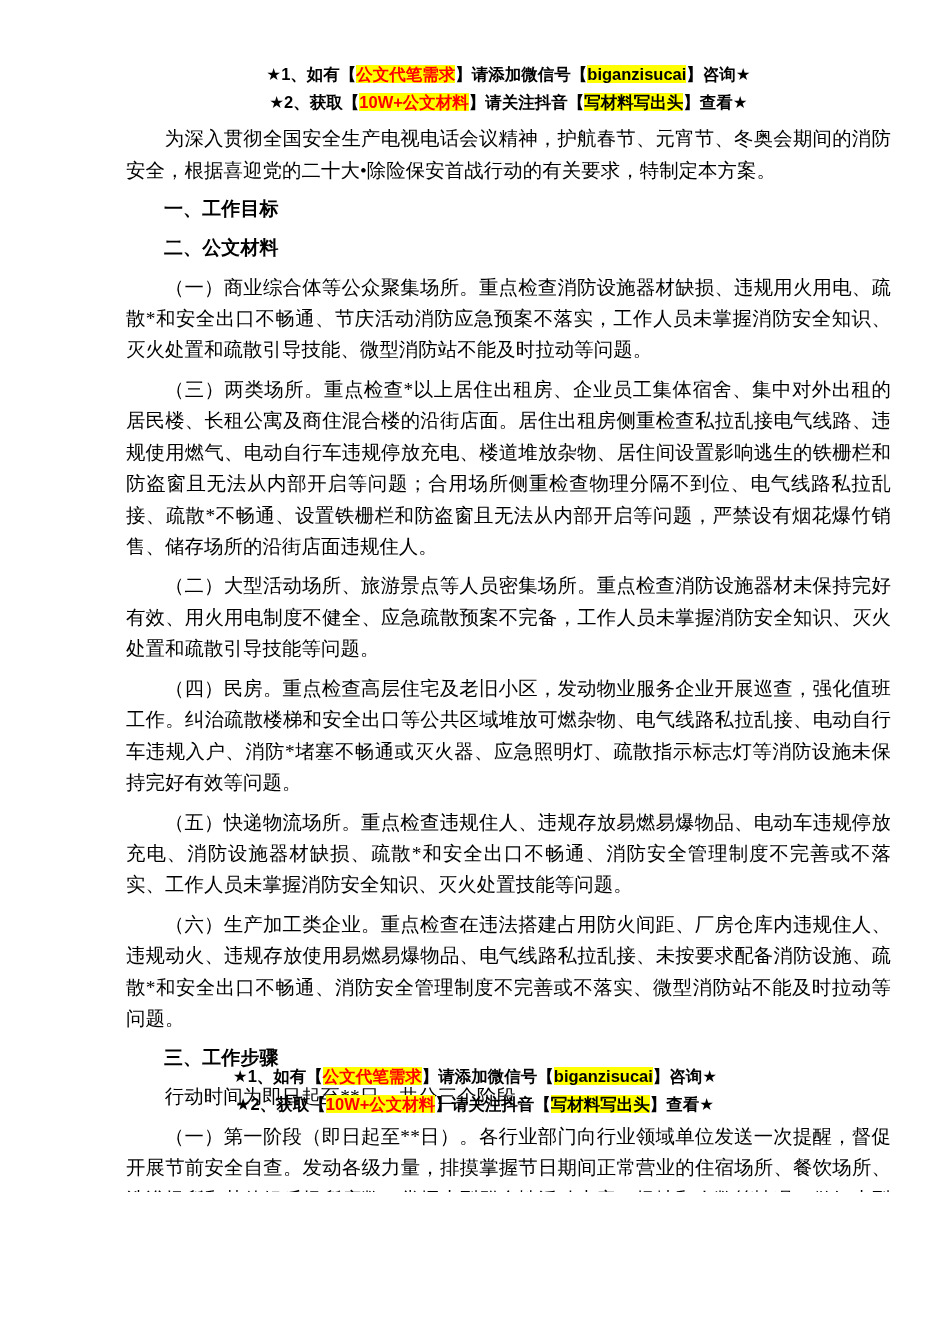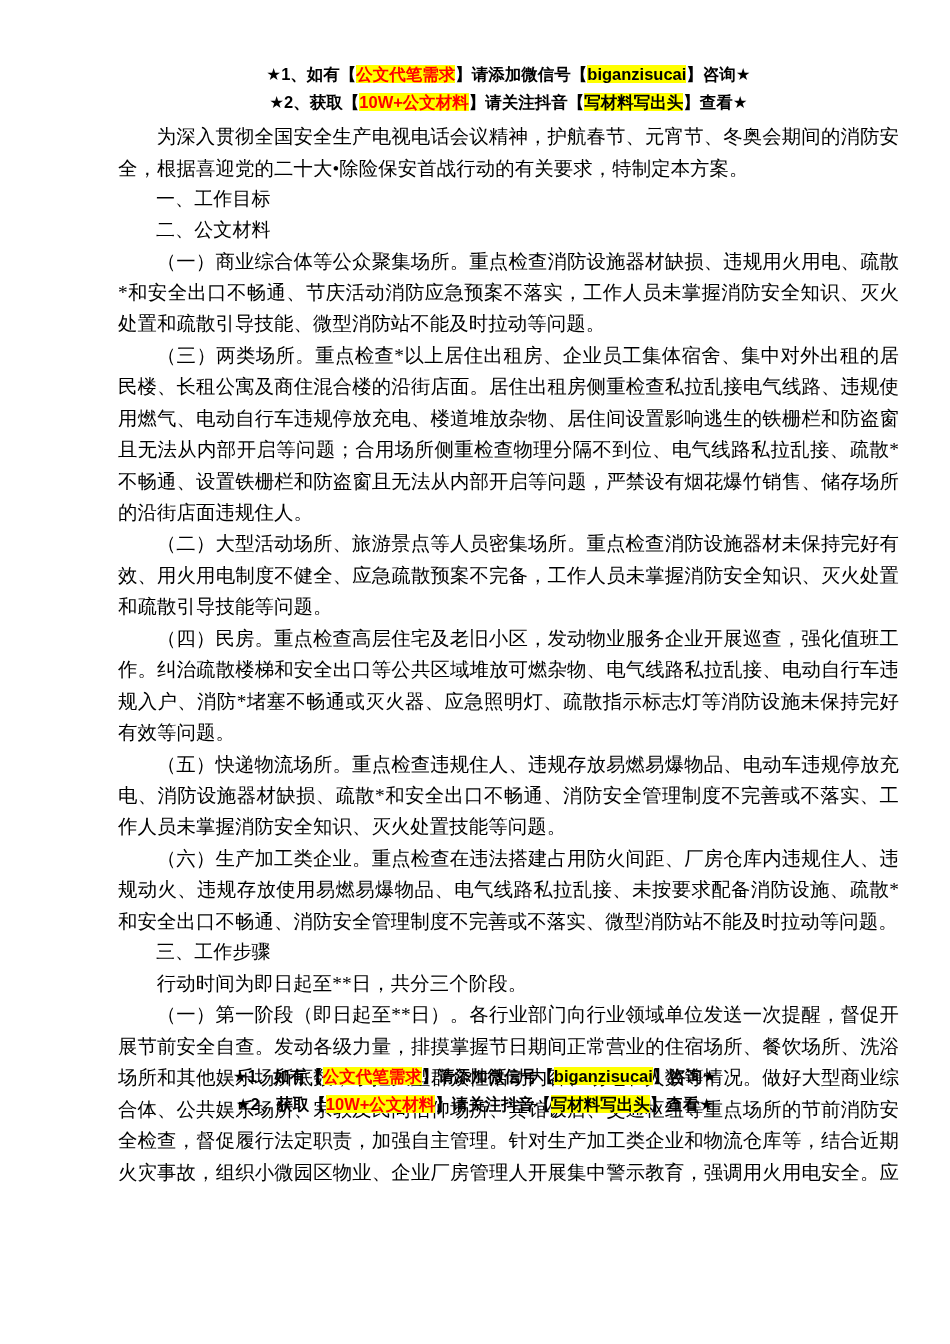--- a/index.html
+++ b/index.html
@@ -45,25 +45,25 @@
     margin-top: 2px;
   }
   .body-text {
     font-size: 19.4px;
     line-height: 1.62;
     text-align: justify;
     text-justify: inter-ideograph;
     letter-spacing: 0.1px;
   }
   .body-text p {
-    margin: 0;
+    margin: 8px;
     text-indent: 2em;
   }
   .body-text p.heading {
-    font-weight: normal;
+    font-weight: bold;
     font-family: "Liberation Sans", "DejaVu Sans", sans-serif;
     font-size: 19px;
   }
   .banner-bottom {
     position: absolute;
     left: 118px;
     right: 118px;
     bottom: 74px;
   }
   .banner-bottom .line + .line {

